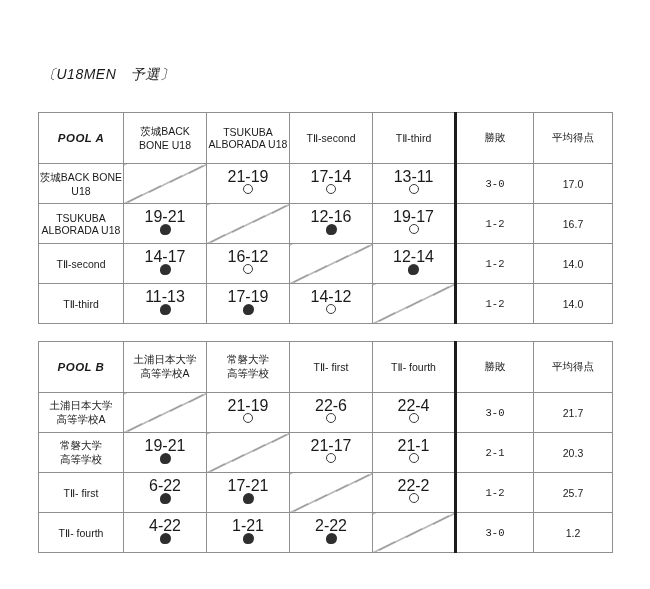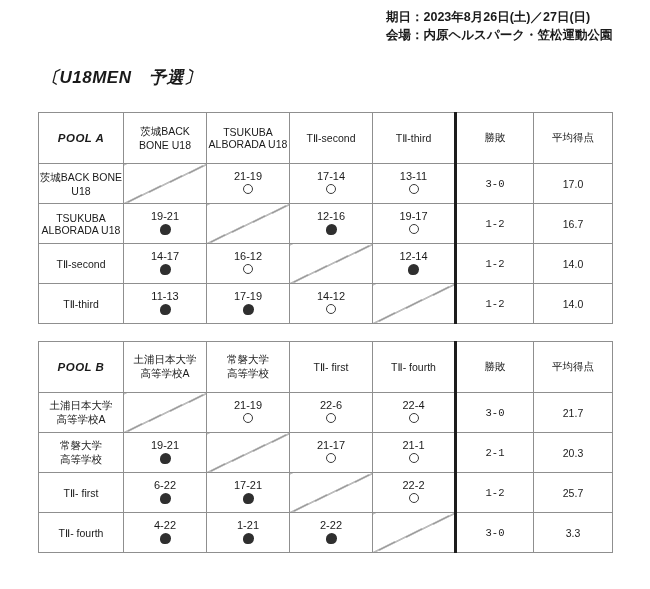--- a/index.html
+++ b/index.html
@@ -18,22 +18,22 @@
     top: 8px;
     font-size: 12.5px;
     font-weight: bold;
     line-height: 18px;
     white-space: nowrap;
   }
   .page-title {
     position: absolute;
     left: 42px;
     top: 66px;
-    font-size: 17px;
-    font-weight: bold;
+    font-size: 14px;
+    font-weight: normal;
     font-style: italic;
     letter-spacing: 0.5px;
   }
   table.pool {
     position: absolute;
     left: 38px;
     border-collapse: collapse;
     table-layout: fixed;
     width: 574px;
     border-radius: 21px;
@@ -60,21 +60,21 @@
     letter-spacing: 0.5px;
   }
   .thick { border-left: 3px solid #1c1c1c !important; font-family: Liberation Mono, monospace; }
   .diag {
     background: linear-gradient(to bottom right,
       transparent calc(50% - 0.6px),
       #7a7a7a calc(50% - 0.6px),
       #7a7a7a calc(50% + 0.6px),
       transparent calc(50% + 0.6px));
   }
-  .score-line { line-height: 13px; font-size: 11px; }
+  .score-line { line-height: 13px; font-size: 16px; }
   .mark-row { height: 13px; line-height: 11px; margin-top: 1px; }
   .win-dot {
     display: inline-block;
     width: 8px; height: 8px;
     border: 1.2px solid #3a3a3a;
     border-radius: 50%;
     background: transparent;
   }
   .loss-dot {
     display: inline-block;
@@ -82,24 +82,20 @@
     background: #2f2f2f;
     border-radius: 52% 48% 50% 38%;
   }
   .record-cell, .avg-cell { font-size: 11px; }
 </style>
 </head>
 <body>
 
 <div class="page">
 
-  <div class="meta-block">
-    <div>期日：2023年8月26日(土)／27日(日)</div>
-    <div>会場：内原ヘルスパーク・笠松運動公園</div>
-  </div>
 
   <div class="page-title">〔U18MEN　予選〕</div>
 
   <table class="pool pool-a">
     <colgroup>
       <col style="width:85px">
       <col style="width:83px">
         <col style="width:83px">
         <col style="width:83px">
         <col style="width:83px">
@@ -214,18 +210,18 @@
           <td class="thick record-cell">1-2</td>
           <td class="avg-cell">25.7</td>
         </tr>
         <tr>
           <td>TⅡ- fourth</td>
           <td><div class="score-line">4-22</div><div class="mark-row"><span class="loss-dot"></span></div></td>
           <td><div class="score-line">1-21</div><div class="mark-row"><span class="loss-dot"></span></div></td>
           <td><div class="score-line">2-22</div><div class="mark-row"><span class="loss-dot"></span></div></td>
           <td class="diag"></td>
           <td class="thick record-cell">3-0</td>
-          <td class="avg-cell">3.3</td>
+          <td class="avg-cell">1.2</td>
         </tr>
       </tbody>
     </table>
 
 </div>
 
 </body></html>

